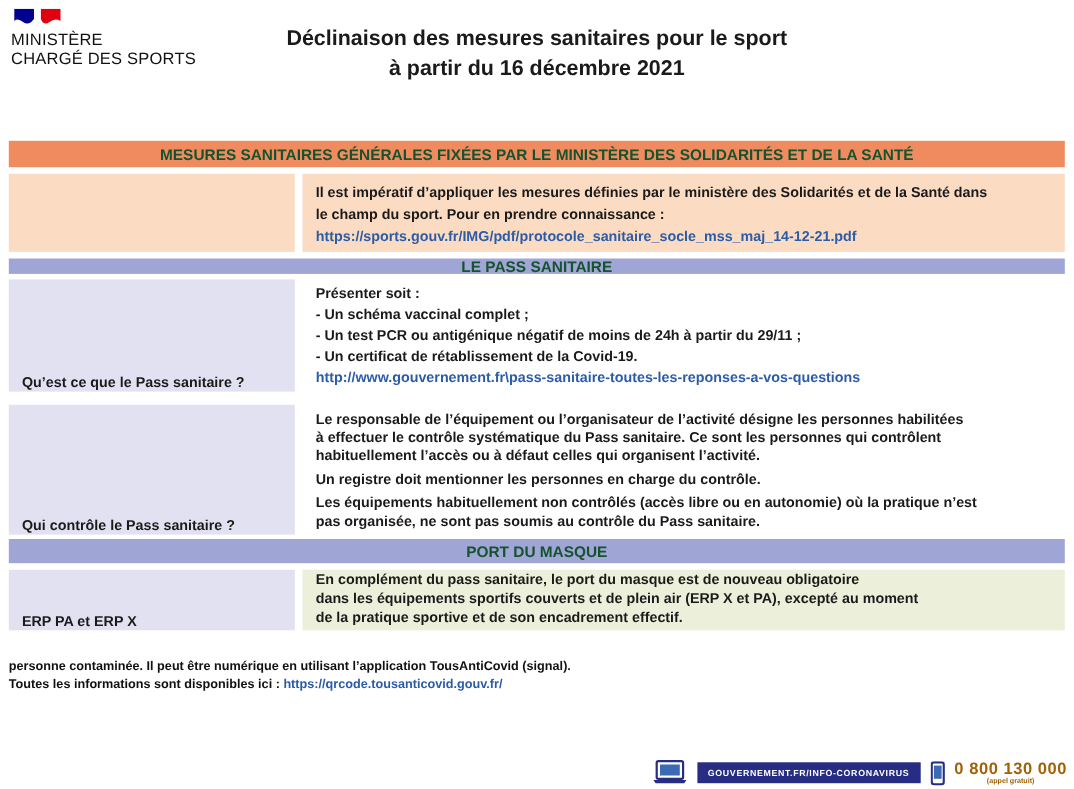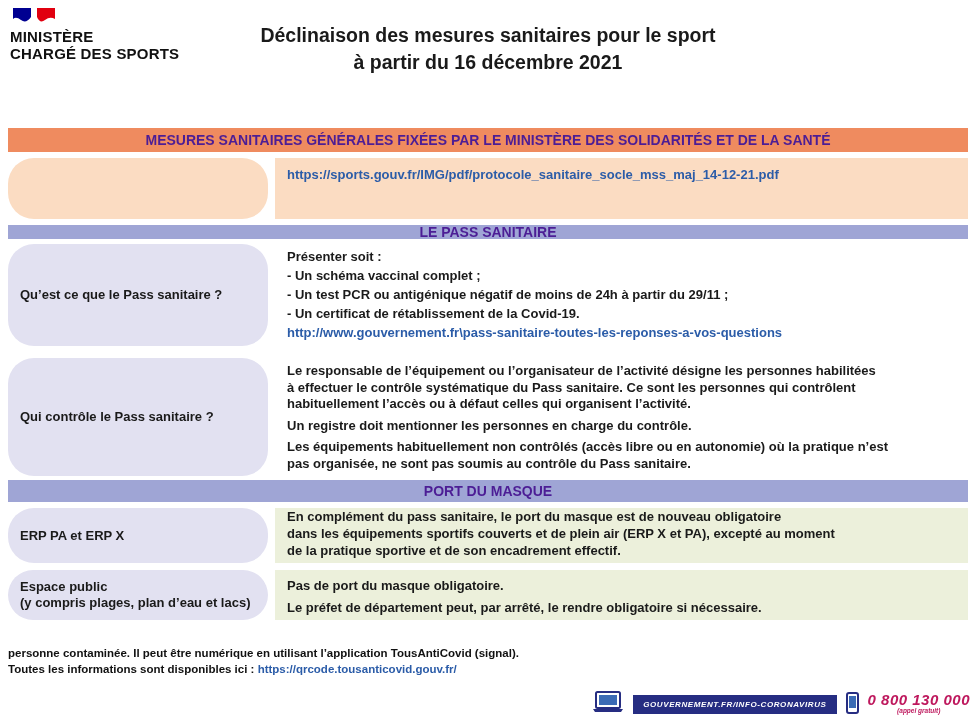--- a/index.html
+++ b/index.html
@@ -9,58 +9,58 @@
     background:#ffffff;
     font-family:"Liberation Sans", sans-serif;
     color:#1a1a1a;
     overflow:hidden;
     box-sizing:border-box;
   }
   
   .top{position:relative;height:128px;}
   .brand{position:absolute;left:10px;top:8px;}
   .flag-icon{display:block;margin-bottom:3px;margin-left:2px;}
-  .ministry-name{font-size:15px;font-weight:bold;line-height:17px;letter-spacing:.2px;color:#111;}
+  .ministry-name{font-size:15px;font-weight:normal;line-height:17px;letter-spacing:.2px;color:#111;}
   .motto{font-family:"Liberation Serif", serif;font-style:italic;font-size:9px;line-height:11px;margin-top:7px;margin-left:2px;color:#222;}
   .title{padding-top:22px;text-align:center;font-size:19.5px;font-weight:bold;line-height:27px;color:#1a1a1a;}
   
   .bar{margin:0 8px;height:24px;display:flex;align-items:center;justify-content:center;
-       font-weight:bold;font-size:14px;color:#4c1d95;text-align:center;}
+       font-weight:bold;font-size:14px;color:#14532d;text-align:center;}
   .bar.orange{background:#EF8B5F;}
   .bar.purple{background:#9FA5D5;}
   .bar-pass{margin-top:6px;height:14px;}
   .bar-mask{margin-top:4px;height:22px;}
   
   .row{display:flex;margin:0 8px;gap:7px;}
   .cell-left{width:260px;flex:none;box-sizing:border-box;display:flex;flex-direction:column;
-             justify-content:center;padding-left:12px;font-size:13px;font-weight:bold;line-height:16px;border-radius:26px;}
+             justify-content:flex-end;padding-left:12px;font-size:13px;font-weight:bold;line-height:16px;}
   .cell-right{flex:1;box-sizing:border-box;padding:4px 12px;font-size:13px;font-weight:bold;}
   .peach{background:#FBDCC2;}
   .lavender{background:#E2E1F1;}
   .green{background:#ECF0DB;}
   .white{background:#ffffff;}
   .row-peach{margin-top:6px;min-height:61px;}
   .row-peach .cell-right{line-height:20px;padding-top:7px;}
   .row-pass1{margin-top:5px;min-height:96px;}
   .row-pass1 .cell-right{line-height:19px;padding-top:3px;}
   .row-pass2{margin-top:12px;min-height:105px;}
   .row-pass2 .cell-right{line-height:16.5px;padding-top:5px;}
   .para-gap{margin-top:5px;}
   .row-erp{margin-top:6px;min-height:52px;}
   .row-erp .cell-right{line-height:17px;padding-top:0;}
   .row-espace{margin-top:7px;min-height:50px;}
   .row-espace .cell-right{line-height:17px;padding-top:7px;}
   .link{color:#2B5CA8;cursor:pointer;font-weight:bold;}
   
   .footnote{margin:26px 8px 0;font-size:11.5px;font-weight:bold;line-height:15.5px;color:#111;}
   
-  .bottom-bar{position:absolute;right:6px;bottom:3px;display:flex;align-items:flex-end;gap:9px;font-style:italic;}
+  .bottom-bar{position:absolute;right:6px;bottom:3px;display:flex;align-items:center;gap:9px;}
   .gov-badge{background:#262D82;color:#ffffff;font-size:8px;font-weight:bold;
              letter-spacing:.6px;padding:5px 10px;white-space:nowrap;}
-  .phone-block{display:flex;flex-direction:column;align-items:center;color:#be185d;}
+  .phone-block{display:flex;flex-direction:column;align-items:center;color:#a16207;}
   .phone-number{font-size:15px;font-weight:bold;letter-spacing:.5px;white-space:nowrap;}
   .phone-note{font-size:6.5px;font-weight:bold;margin-top:-1px;}
 </style>
 </head>
 <body>
 
 <div class="page">
 
   <div class="top">
     <div class="brand">
@@ -78,20 +78,22 @@
       <div>Déclinaison des mesures sanitaires pour le sport</div>
       <div>à partir du 16 décembre 2021</div>
     </div>
   </div>
 
   <div class="bar orange">MESURES SANITAIRES GÉNÉRALES FIXÉES PAR LE MINISTÈRE DES SOLIDARITÉS ET DE LA SANTÉ</div>
 
   <div class="row row-peach">
     <div class="cell-left peach"></div>
     <div class="cell-right peach">
+      <div>Il est impératif d’appliquer les mesures définies par le ministère des Solidarités et de la Santé dans</div>
+      <div>le champ du sport. Pour en prendre connaissance :</div>
       <div><a class="link">https://sports.gouv.fr/IMG/pdf/protocole_sanitaire_socle_mss_maj_14-12-21.pdf</a></div>
     </div>
   </div>
 
   <div class="bar purple bar-pass">LE PASS SANITAIRE</div>
 
   <div class="row row-pass1">
     <div class="cell-left lavender">
       <div>Qu’est ce que le Pass sanitaire ?</div>
     </div>
@@ -124,30 +126,20 @@
     <div class="cell-left lavender">
       <div>ERP PA et ERP X</div>
     </div>
     <div class="cell-right green">
       <div>En complément du pass sanitaire, le port du masque est de nouveau obligatoire</div>
       <div>dans les équipements sportifs couverts et de plein air (ERP X et PA), excepté au moment</div>
       <div>de la pratique sportive et de son encadrement effectif.</div>
     </div>
   </div>
 
-  <div class="row row-espace">
-    <div class="cell-left lavender">
-      <div>Espace public</div>
-      <div>(y compris plages, plan d’eau et lacs)</div>
-    </div>
-    <div class="cell-right green">
-      <div>Pas de port du masque obligatoire.</div>
-      <div class="para-gap">Le préfet de département peut, par arrêté, le rendre obligatoire si nécessaire.</div>
-    </div>
-  </div>
 
   <div class="footnote">
     <div>personne contaminée. Il peut être numérique en utilisant l’application TousAntiCovid (signal).</div>
     <div>
       <span>Toutes les informations sont disponibles ici : </span><a class="link">https://qrcode.tousanticovid.gouv.fr/</a>
     </div>
   </div>
 
   <div class="bottom-bar">
     <svg width="32" height="23" viewBox="0 0 32 23">

